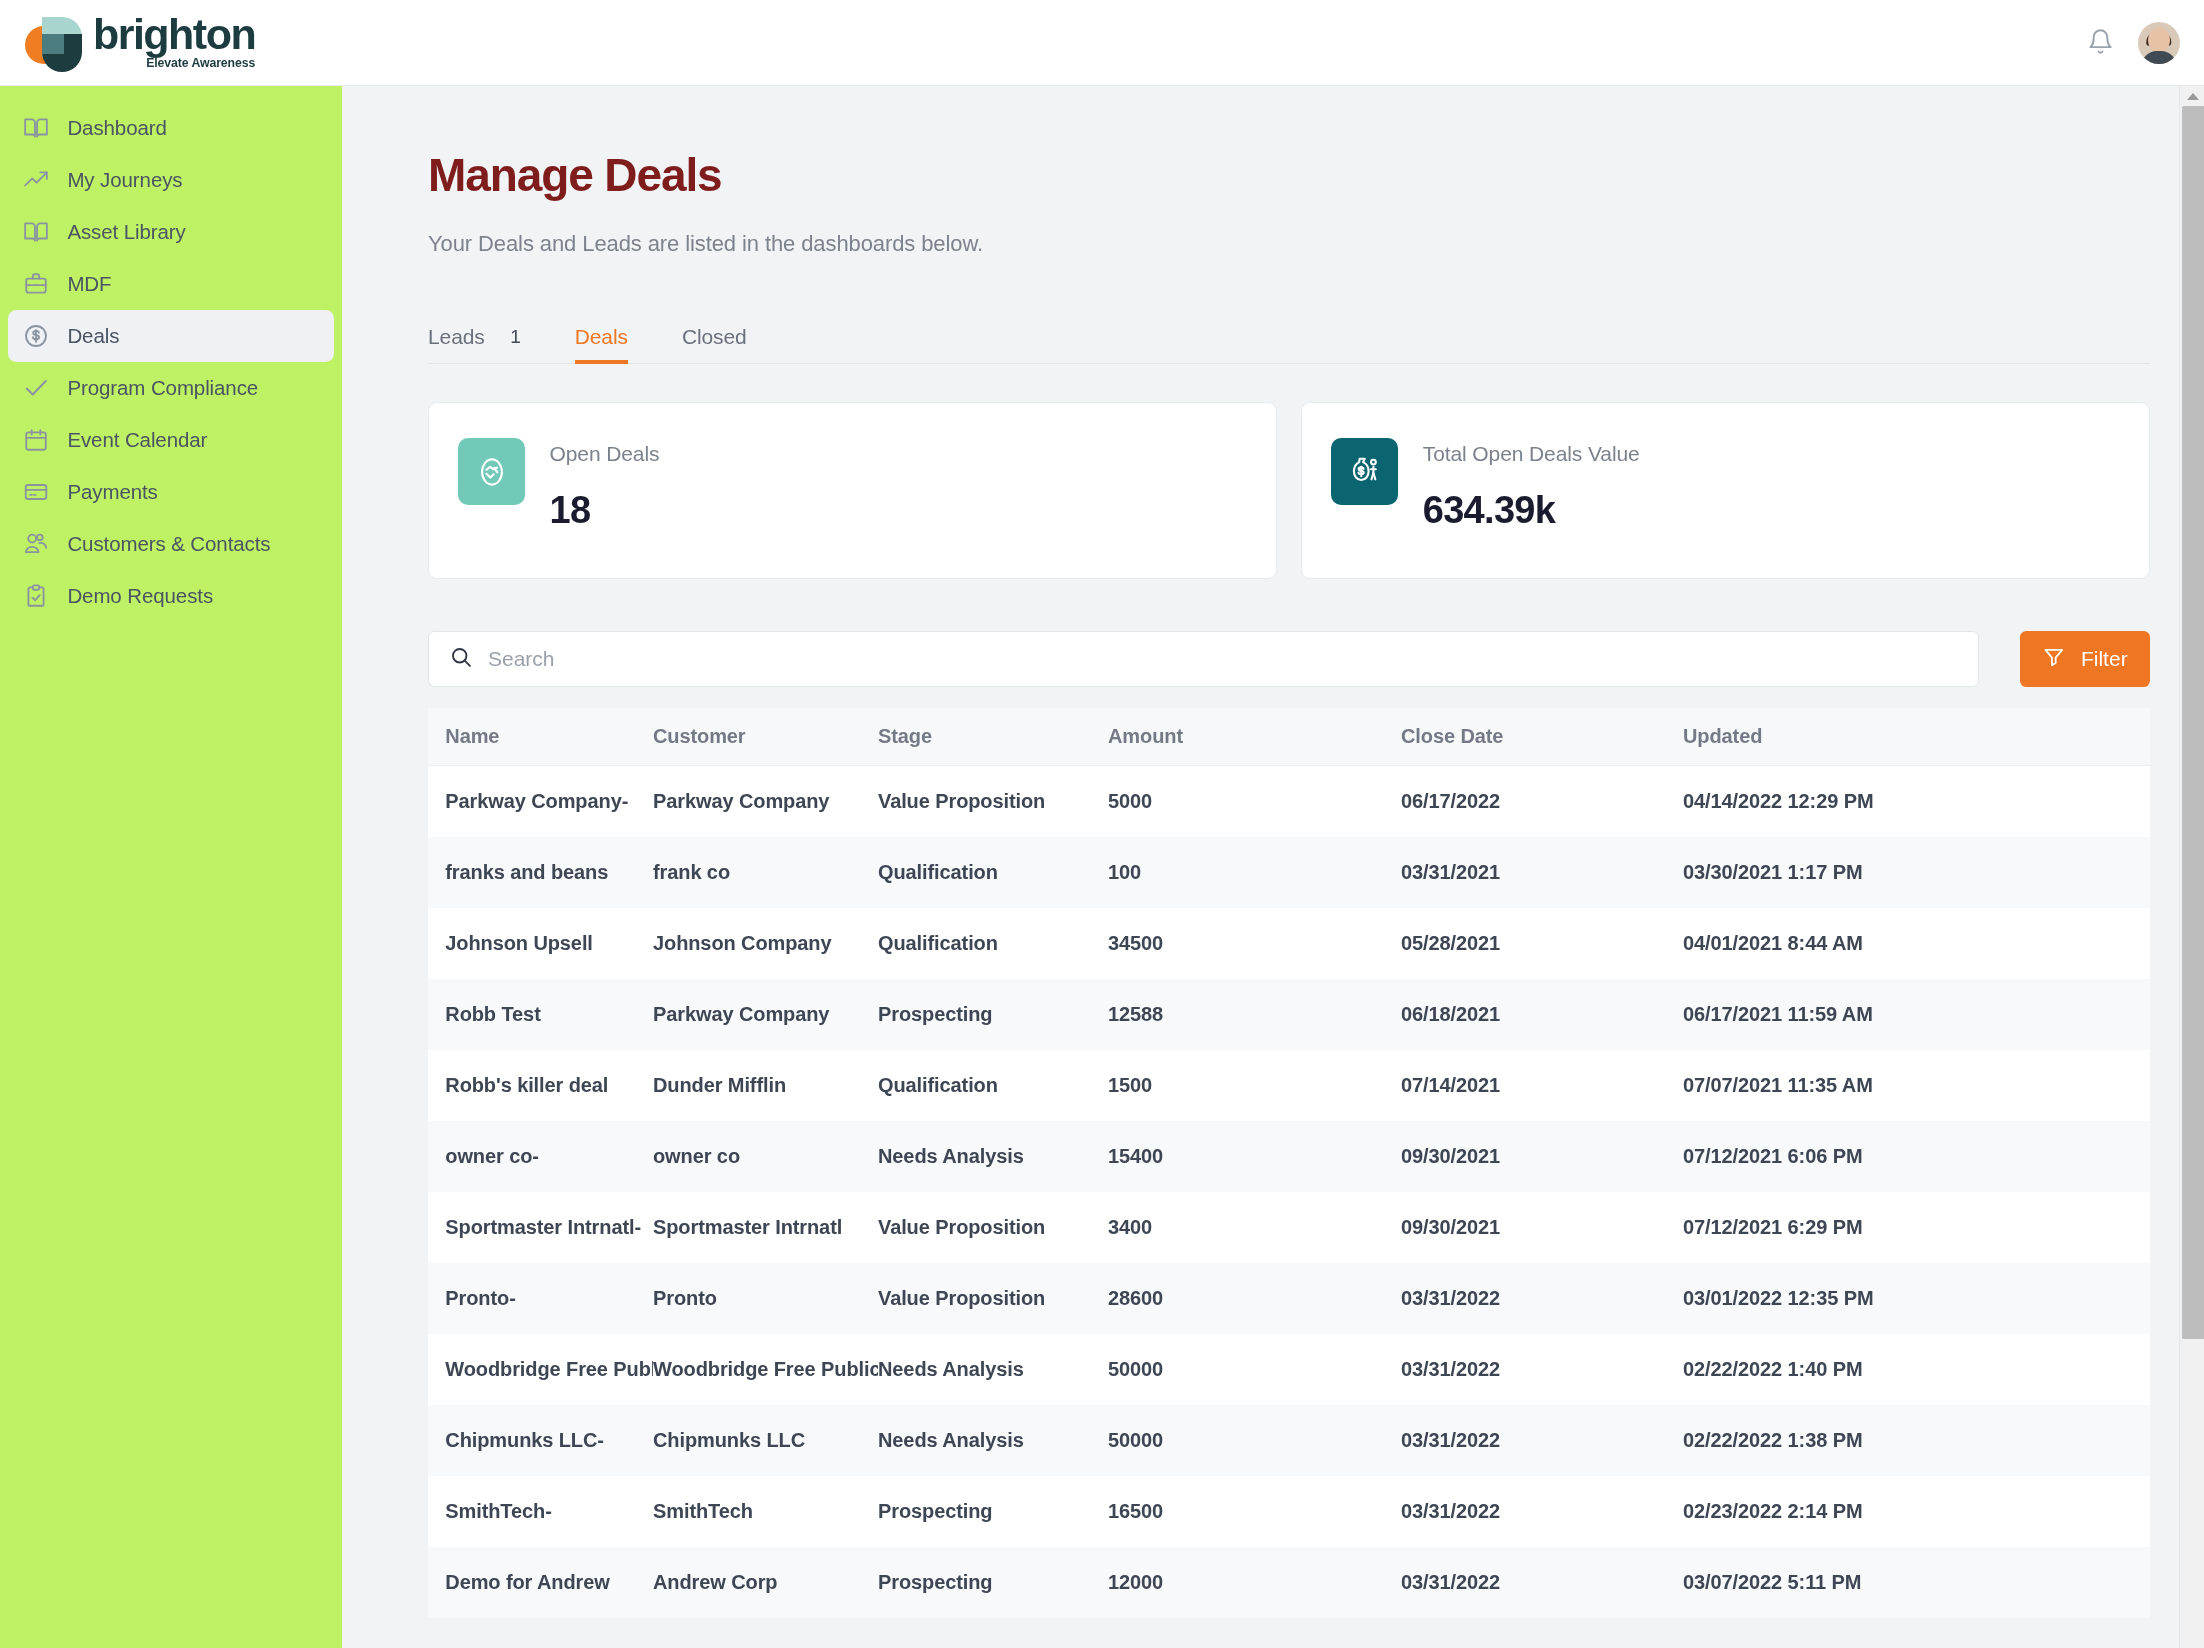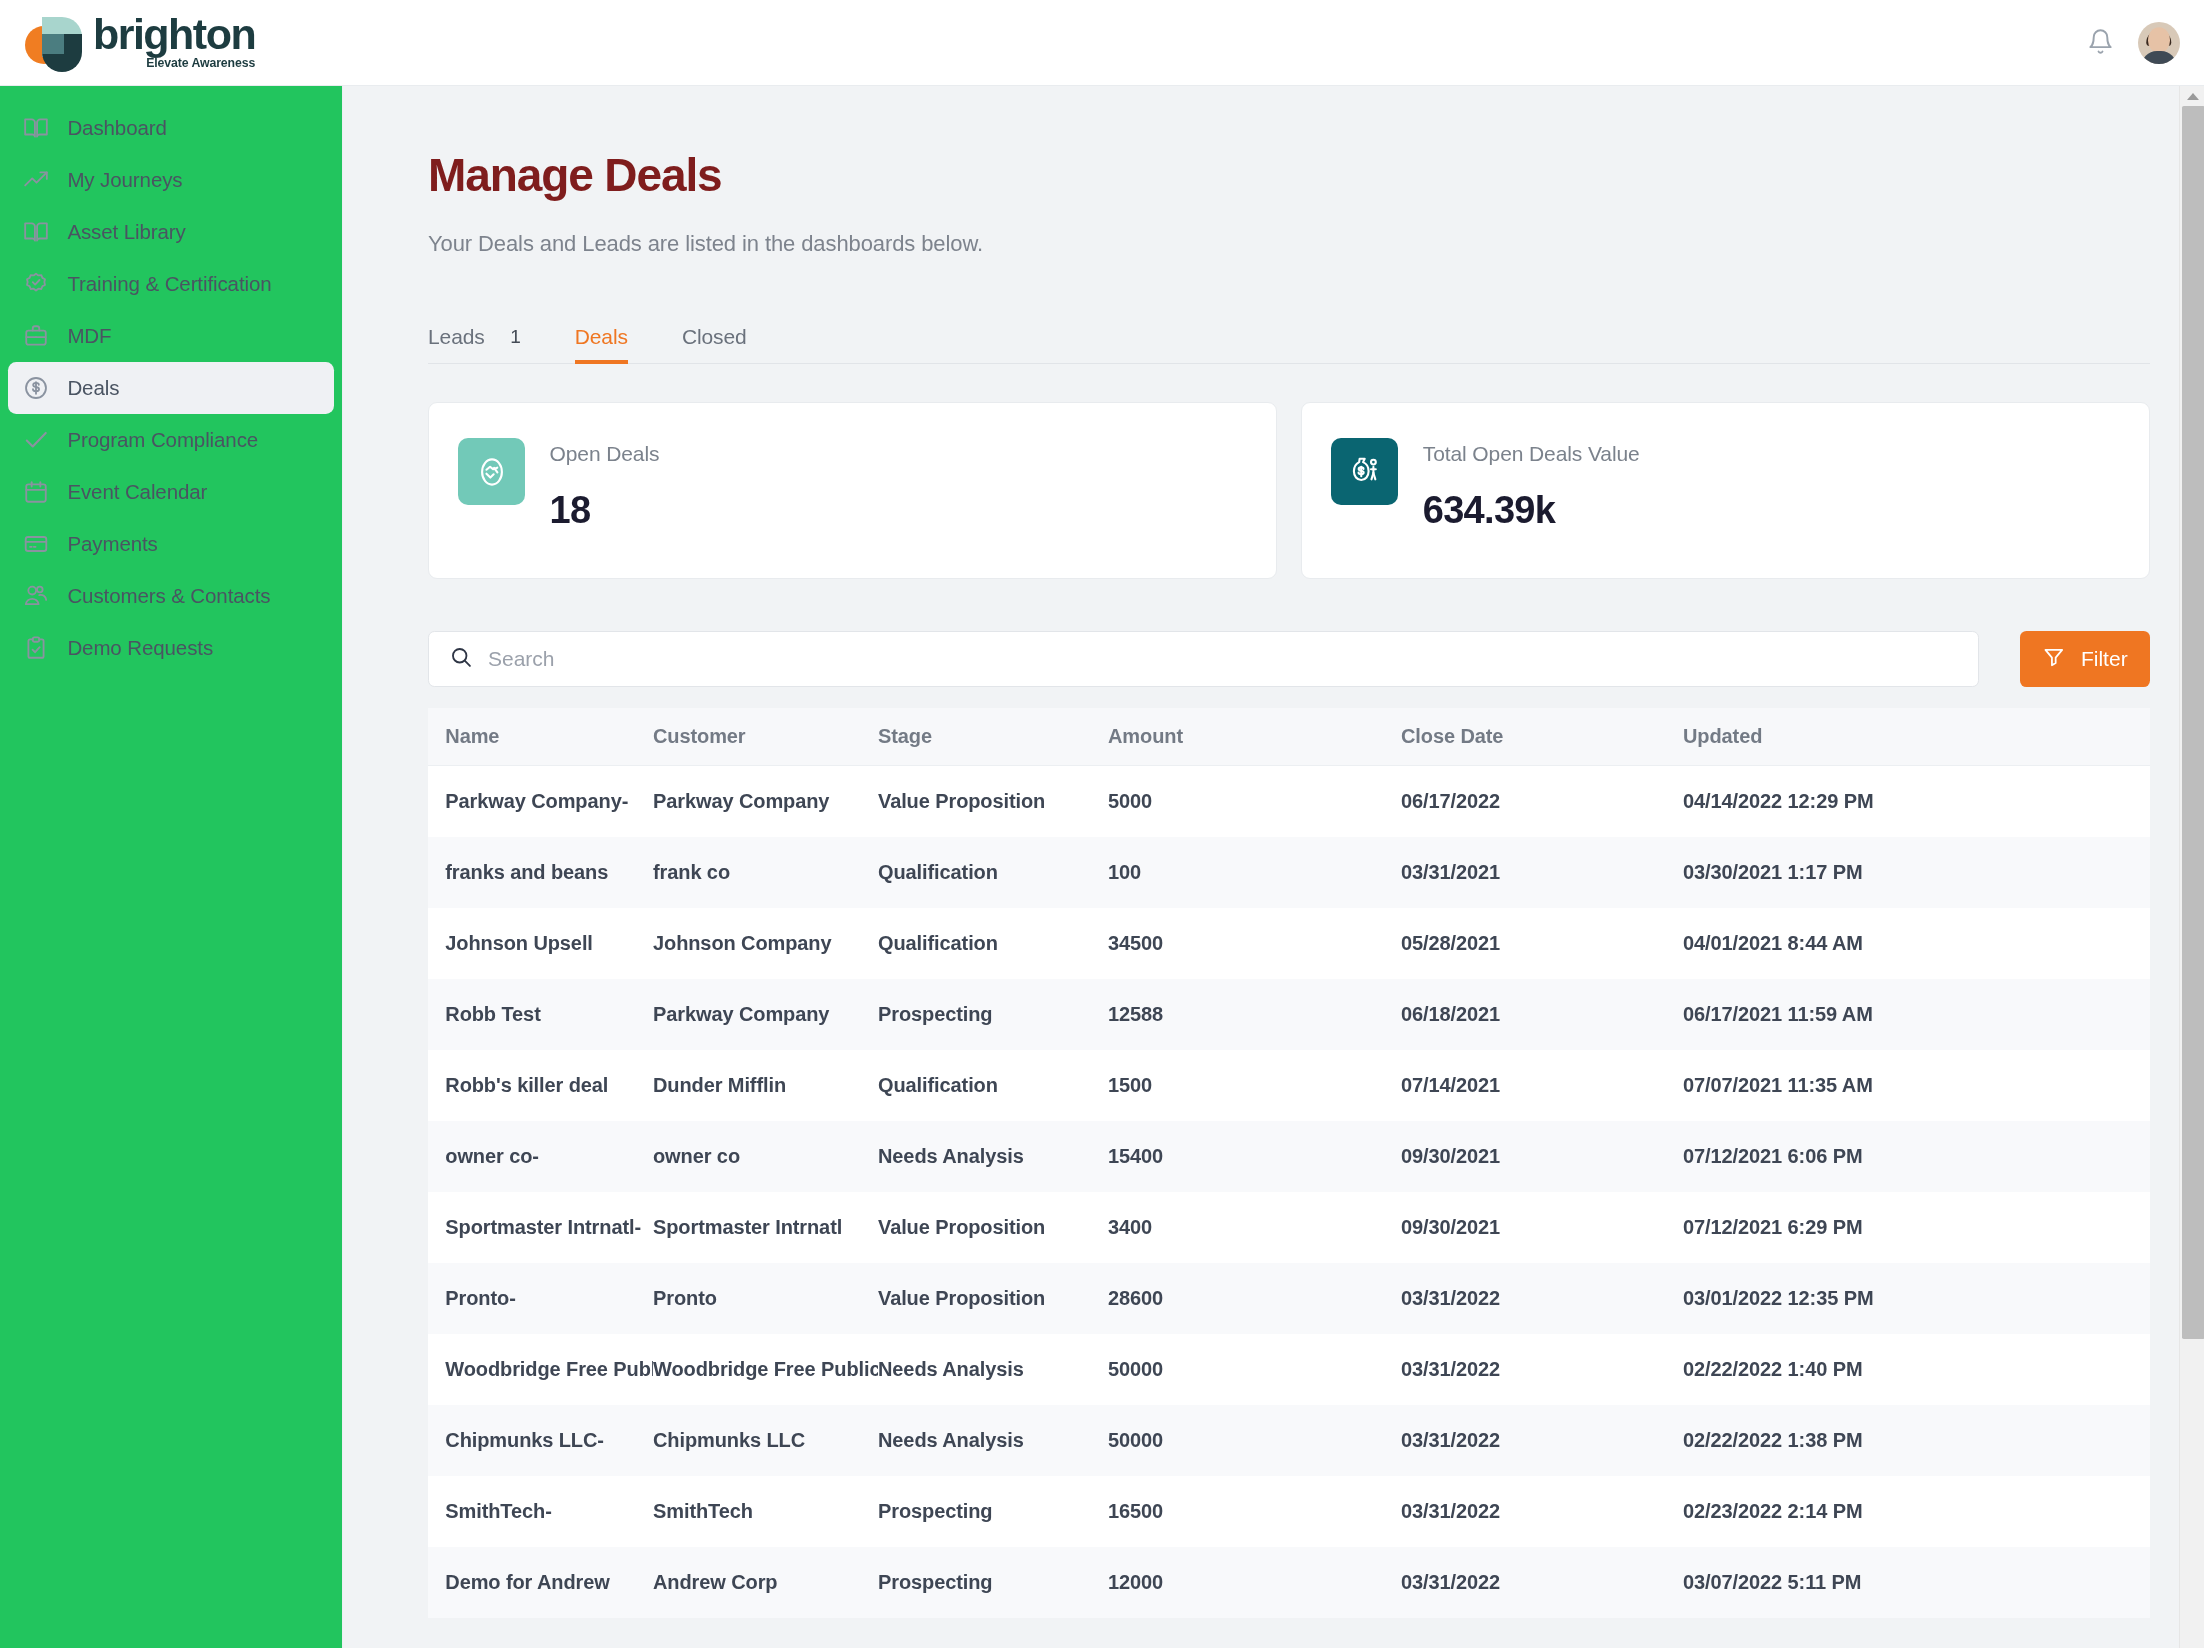--- a/index.html
+++ b/index.html
@@ -98,21 +98,21 @@
     width: 36px; height: 16.4px; border-radius: 18px 18px 0 0;
     background: #3f4a55;
   }
 
   
   .shell { flex: 1 1 auto; display: flex; min-height: 0; }
 
   
   .sidebar {
     width: 343px; flex: 0 0 343px;
-    background: #22c55e;
+    background: #bef264;
     padding-top: 16.4px;
     border-right: 0.9px solid #eceff2;
   }
   .nav-item {
     display: flex; align-items: center;
     height: 52px;
     margin: 0 8.2px;
     padding-left: 12.7px;
     border-radius: 8.2px;
     cursor: pointer;
@@ -329,29 +329,20 @@
     <div class="nav-item">
       <span class="nav-ico">
         <svg viewBox="0 0 24 24" fill="none" stroke="currentColor" stroke-width="1.7" stroke-linecap="round" stroke-linejoin="round">
           <path d="M2 4h6a3 3 0 0 1 3 3v13a2.5 2.5 0 0 0-2.5-2H2z"></path>
             <path d="M22 4h-6a3 3 0 0 0-3 3v13a2.5 2.5 0 0 1 2.5-2H22z"></path>
         </svg>
       </span>
       <span class="nav-label">Asset Library</span>
     </div>
 
-    <div class="nav-item">
-      <span class="nav-ico">
-        <svg viewBox="0 0 24 24" fill="none" stroke="currentColor" stroke-width="1.7" stroke-linecap="round" stroke-linejoin="round">
-          <path d="M12 2.5l2.2 1.6 2.7-.3 1 2.5 2.4 1.3-.6 2.6.6 2.6-2.4 1.3-1 2.5-2.7-.3L12 18l-2.2-1.7-2.7.3-1-2.5-2.4-1.3.6-2.6-.6-2.6 2.4-1.3 1-2.5 2.7.3z"></path>
-          <polyline points="9 10.3 11.2 12.5 15.2 8.3"></polyline>
-        </svg>
-      </span>
-      <span class="nav-label">Training &amp; Certification</span>
-    </div>
 
     <div class="nav-item">
       <span class="nav-ico">
         <svg viewBox="0 0 24 24" fill="none" stroke="currentColor" stroke-width="1.7" stroke-linecap="round" stroke-linejoin="round">
           <rect x="3" y="7" width="18" height="13" rx="2"></rect>
           <path d="M9 7V5a2 2 0 0 1 2-2h2a2 2 0 0 1 2 2v2"></path>
           <path d="M3 13h18"></path>
             <circle cx="12" cy="13" r=".8" fill="currentColor" stroke="none"></circle>
         </svg>
       </span>

